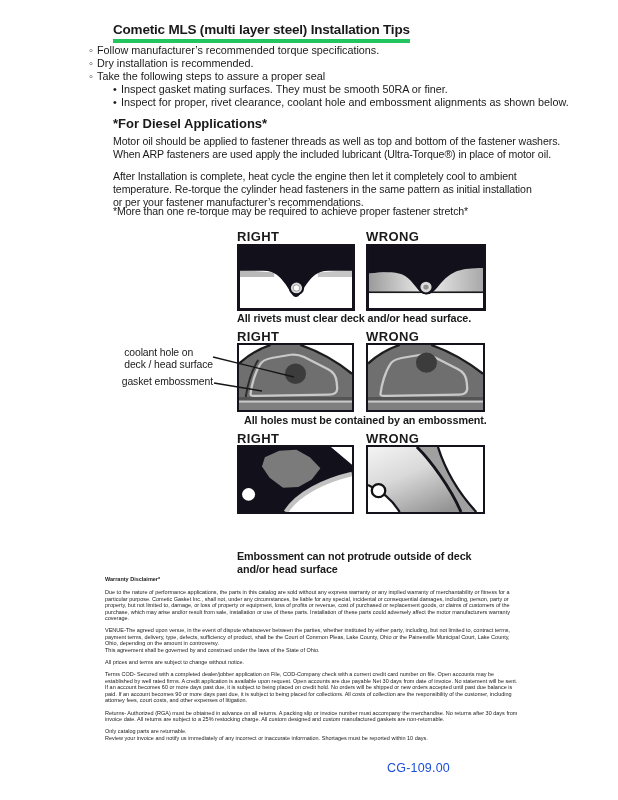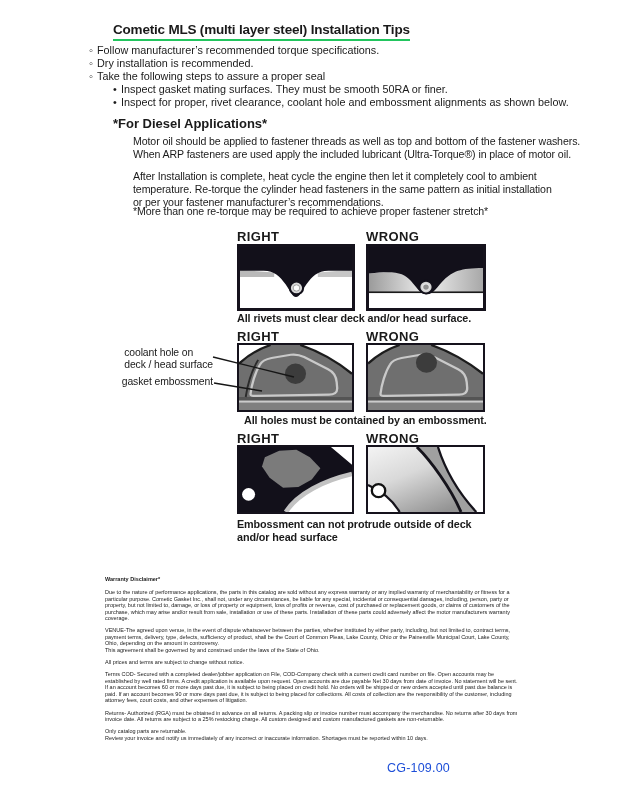--- a/index.html
+++ b/index.html
@@ -3,38 +3,38 @@
 <meta charset="utf-8">
 <style>
   html,body{margin:0;padding:0;background:#fff;}
   .page{
     position:relative;width:618px;height:800px;background:#fff;overflow:hidden;
     font-family:"Liberation Sans","DejaVu Sans",sans-serif;color:#1a1a1a;
   }
   .abs{position:absolute;}
   
   .title{top:22px;left:113px;font-size:13.5px;font-weight:700;letter-spacing:-0.2px;
-    border-bottom:2px solid #22c55e;padding-bottom:2px;white-space:nowrap;}
+    border-bottom:4px solid #22c55e;padding-bottom:2px;white-space:nowrap;}
   
   .tips{top:44px;left:89px;font-size:10.8px;line-height:13px;}
   .b-row{display:flex;white-space:nowrap;}
   .b-row .marker{width:8px;flex:0 0 8px;text-align:left;}
   .b-row.sub{margin-left:24px;}
   
   .diesel-h{top:116px;left:113px;font-size:13px;font-weight:700;}
-  .para{left:113px;font-size:10.6px;line-height:12.8px;white-space:pre-line;letter-spacing:-0.1px;margin-left:20px;}
+  .para{left:113px;font-size:10.6px;line-height:12.8px;white-space:pre-line;letter-spacing:-0.1px;}
   .p1{top:135px;} .p2{top:170px;} .p3{top:205px;}
   
   .dg-label{width:118px;text-align:left;font-size:13px;font-weight:700;letter-spacing:0.4px;}
   .dbox{background:#fff;}
   .dbox.b3{border:3px solid #15121c;}
   .dbox.b2{border:2.5px solid #15121c;}
   .dbox svg{display:block;width:100%;height:100%;}
   .caption{font-size:10.8px;font-weight:700;white-space:nowrap;letter-spacing:-0.1px;}
-  .caption.wrap{white-space:pre-line;line-height:12.5px;}
+  .caption.wrap{white-space:pre-line;line-height:12.5px;margin-top:32px;}
   .anno{right:405px;font-size:10.4px;line-height:11.5px;letter-spacing:-0.1px;}
   
   .legal{top:576px;left:105px;width:413px;font-size:5.5px;line-height:6.4px;color:#222;}
   .legal .lh{font-weight:700;margin:0 0 7px 0;}
   .legal p{margin:0 0 6px 0;}
   .legal p.tight{margin-bottom:0;}
   
   .pagenum{top:761px;left:387px;font-size:12.5px;color:#1d4ed8;letter-spacing:0.2px;}
 </style>
 </head>

